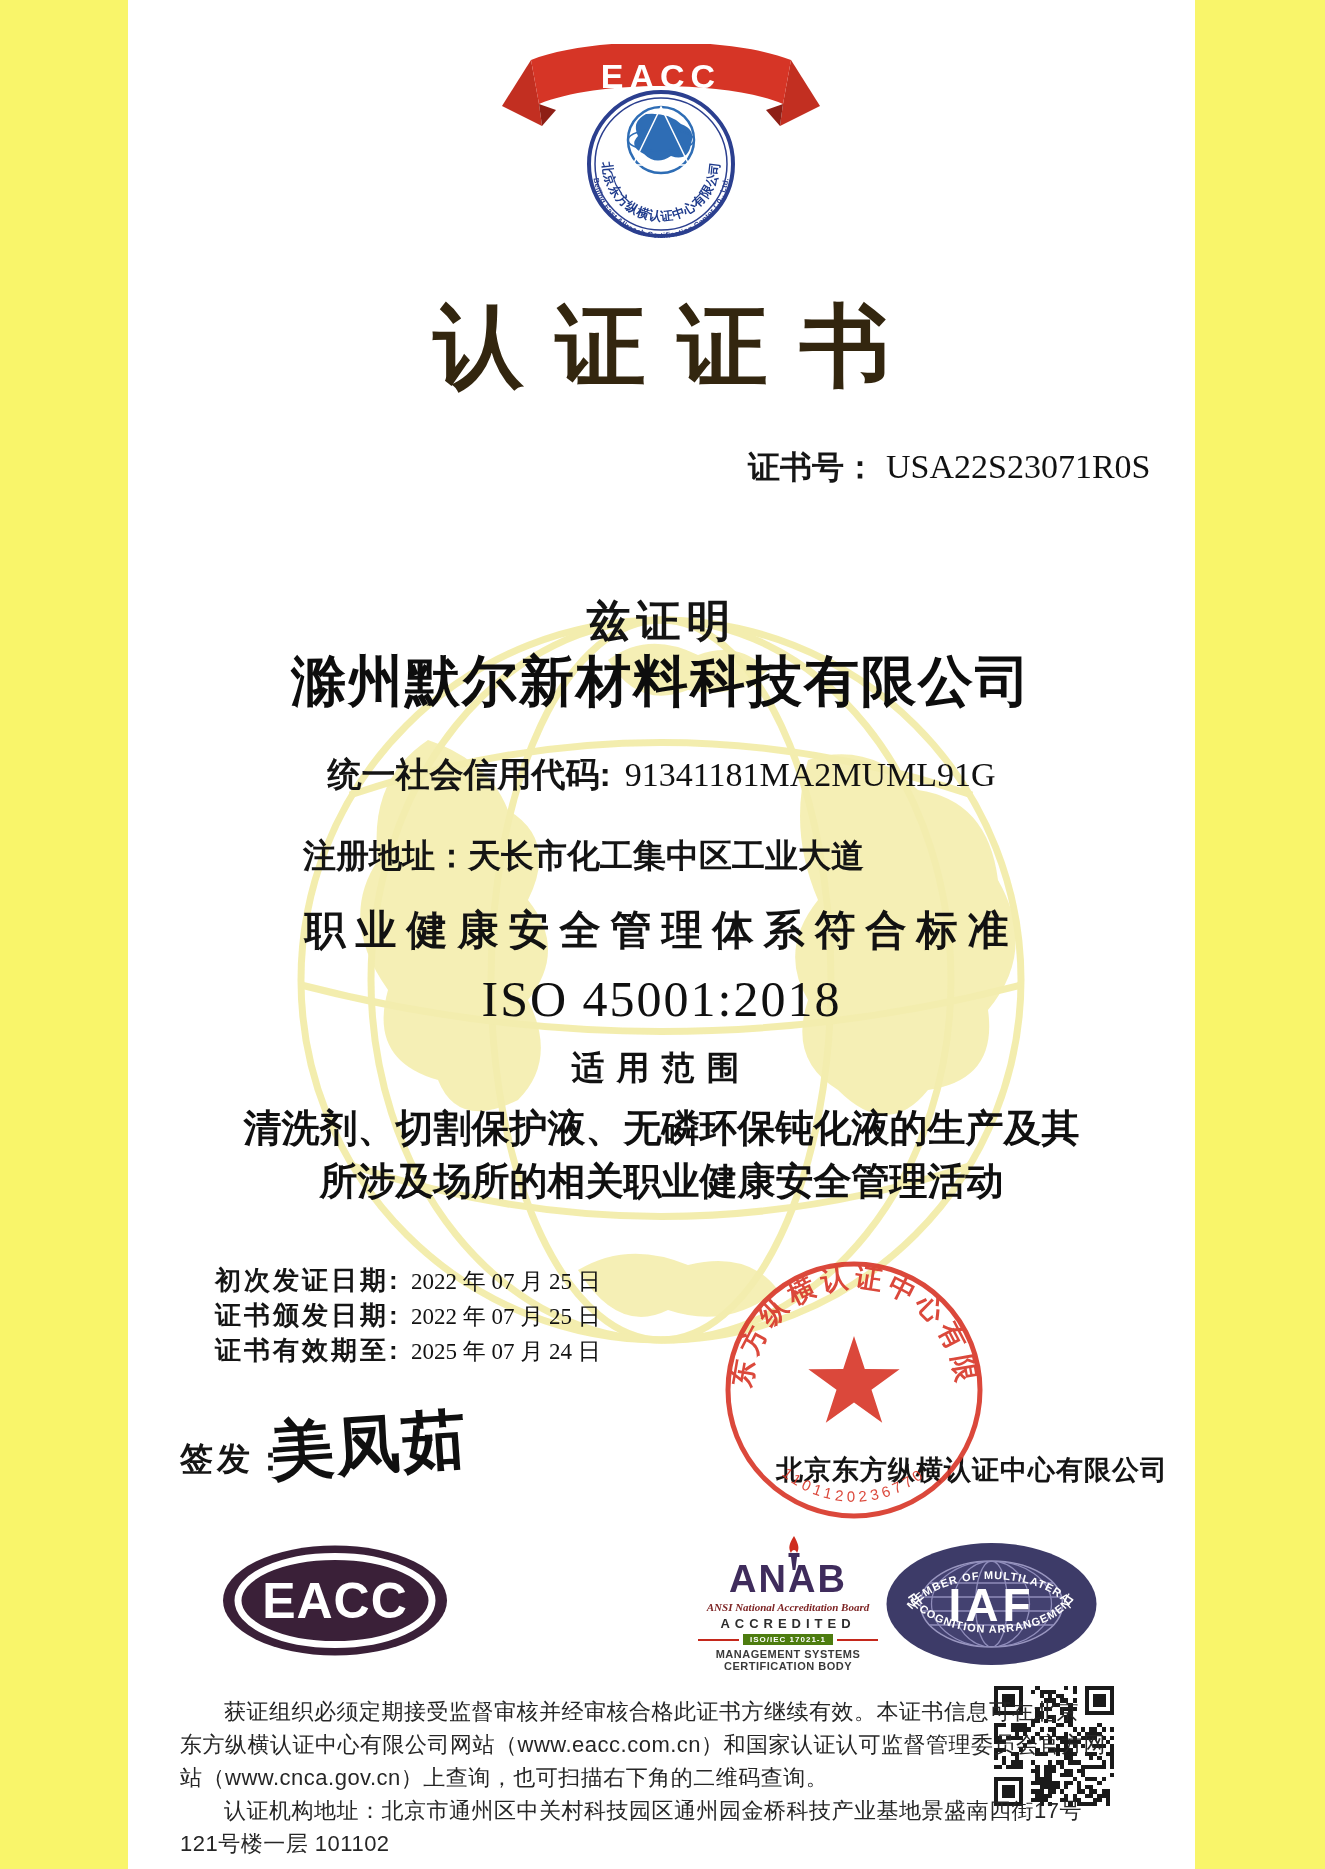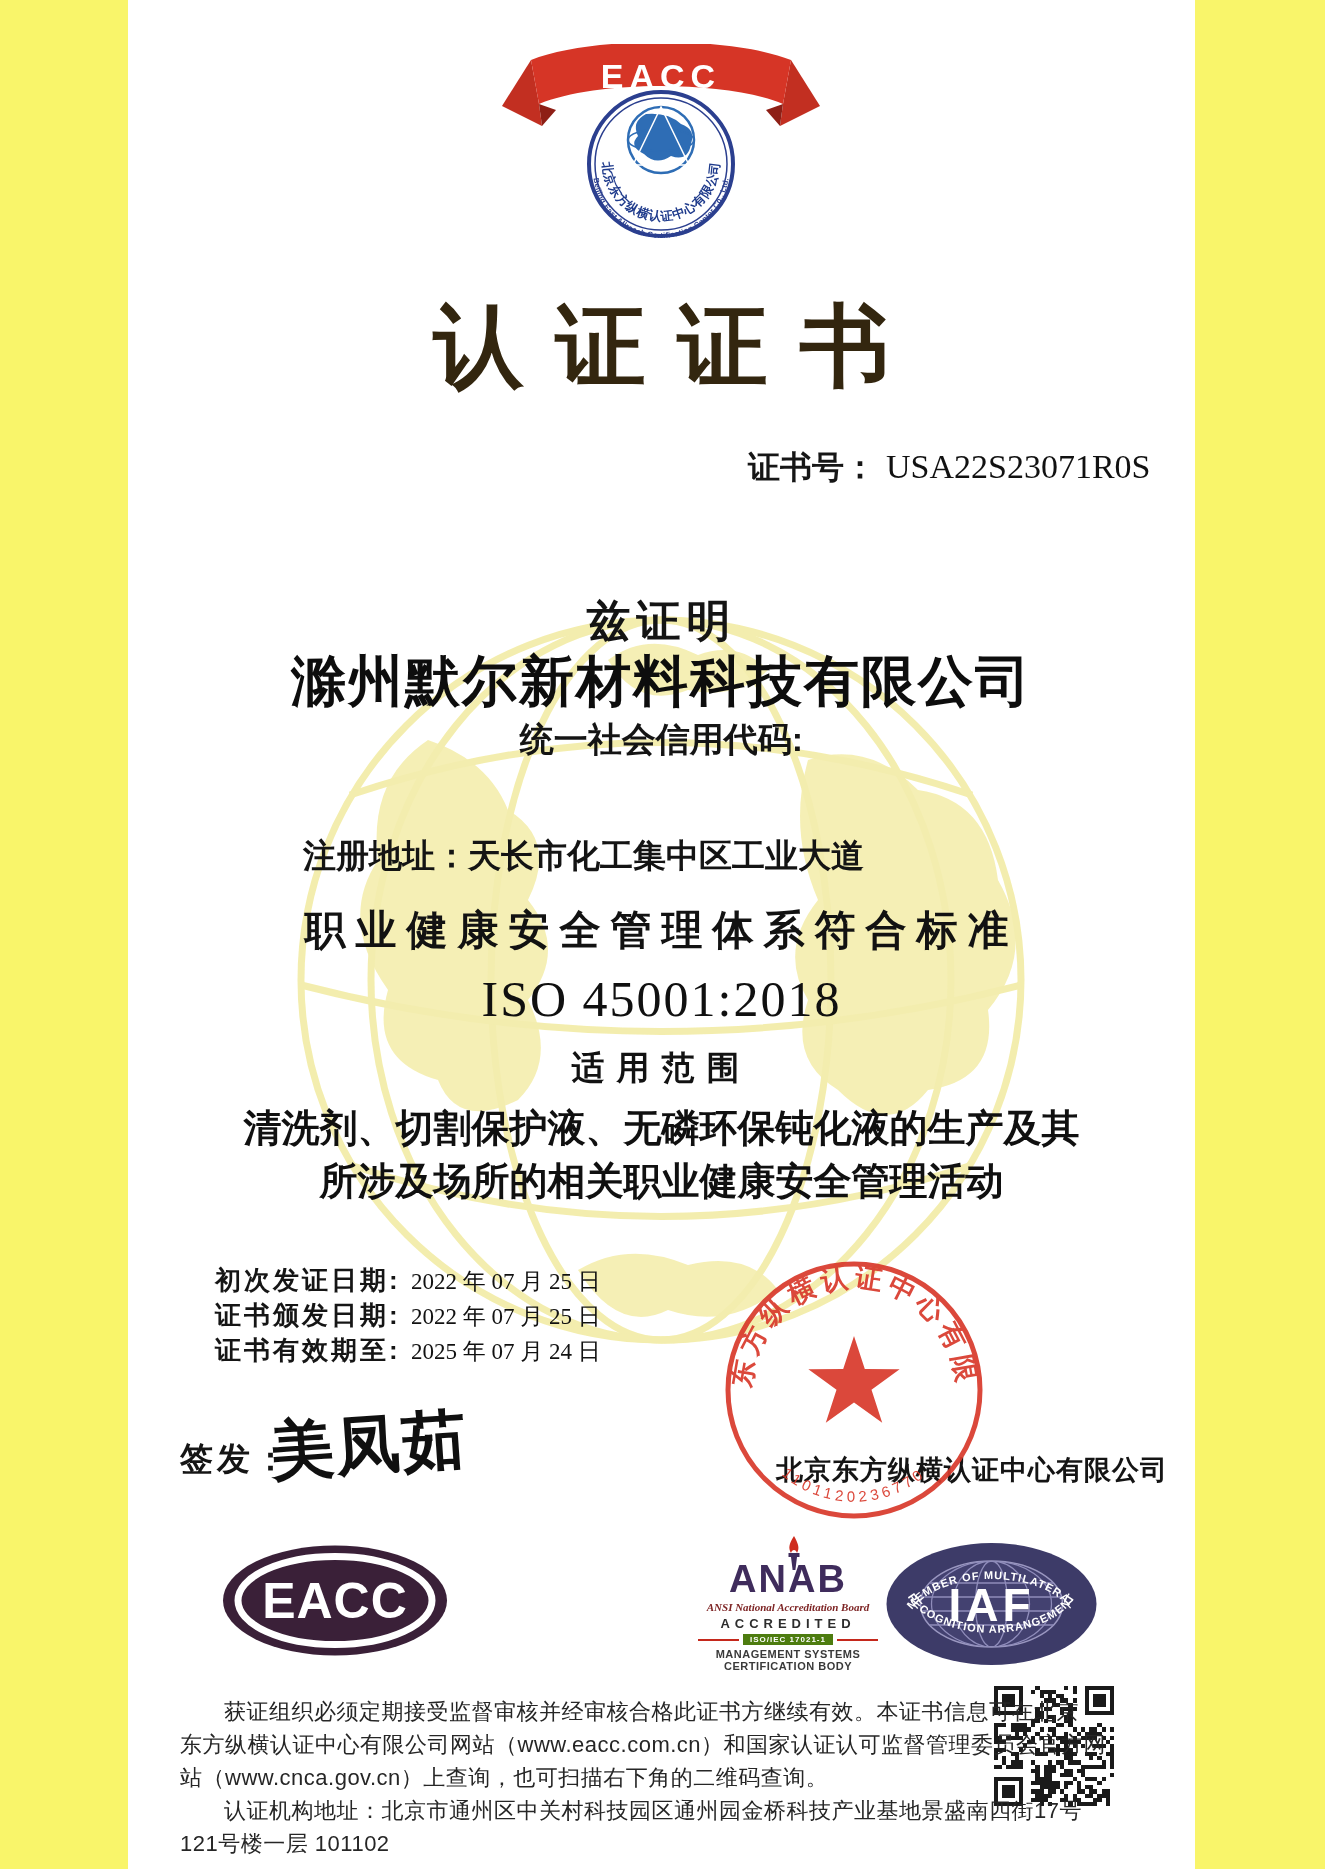--- a/index.html
+++ b/index.html
@@ -25,21 +25,21 @@
     font-size:90px;letter-spacing:32px;text-indent:32px;color:#33260f;line-height:1.05;
   }
 
   .certno-row{left:620px;top:446px;display:flex;align-items:baseline;gap:10px;}
   .certno-row .lab{font-size:32px;font-weight:bold;color:#161616;}
   .certno-row .val{font-family:"Liberation Serif",serif;font-size:34px;color:#111;}
 
   .certify{top:592px;font-size:44px;font-weight:bold;letter-spacing:6px;color:#141414;}
   .company{top:645px;font-size:55px;font-weight:900;letter-spacing:2px;color:#0d0d0d;}
 
-  .credit-row{top:717px;left:0;width:100%;display:flex;justify-content:center;align-items:baseline;gap:14px;}
+  .credit-row{top:752px;left:0;width:100%;display:flex;justify-content:center;align-items:baseline;gap:14px;}
   .credit-row .lab{font-size:34px;font-weight:bold;color:#141414;}
   .credit-row .val{font-family:"Liberation Serif",serif;font-size:34px;color:#111;}
 
   .addr{left:175px;font-size:33px;font-weight:bold;color:#141414;white-space:nowrap;}
   .addr1{top:834px;}
   .addr2{top:845px;}
 
   .system-line{top:903px;font-size:41px;font-weight:bold;letter-spacing:10px;color:#121212;}
   .standard{top:970px;font-family:"Liberation Serif",serif;font-size:50px;color:#101010;letter-spacing:2px;}
   .scope-title{top:1046px;font-size:33px;font-weight:bold;letter-spacing:12px;color:#121212;}
@@ -144,20 +144,21 @@
   <div class="abs certno-row">
     <span class="lab">证书号：</span>
     <span class="val">USA22S23071R0S</span>
   </div>
 
   <div class="abs center certify">兹证明</div>
   <div class="abs center company">滁州默尔新材料科技有限公司</div>
 
   <div class="abs credit-row">
     <span class="lab">统一社会信用代码:</span>
+    <span class="val">91341181MA2MUML91G</span>
   </div>
 
   <div class="abs addr addr1">
     <span>注册地址：</span><span>天长市化工集中区工业大道</span>
   </div>
 
   <div class="abs center system-line">职业健康安全管理体系符合标准</div>
   <div class="abs center standard">ISO 45001:2018</div>
   <div class="abs center scope-title">适用范围</div>
   <div class="abs center scope-l1">清洗剂、切割保护液、无磷环保钝化液的生产及其</div>

